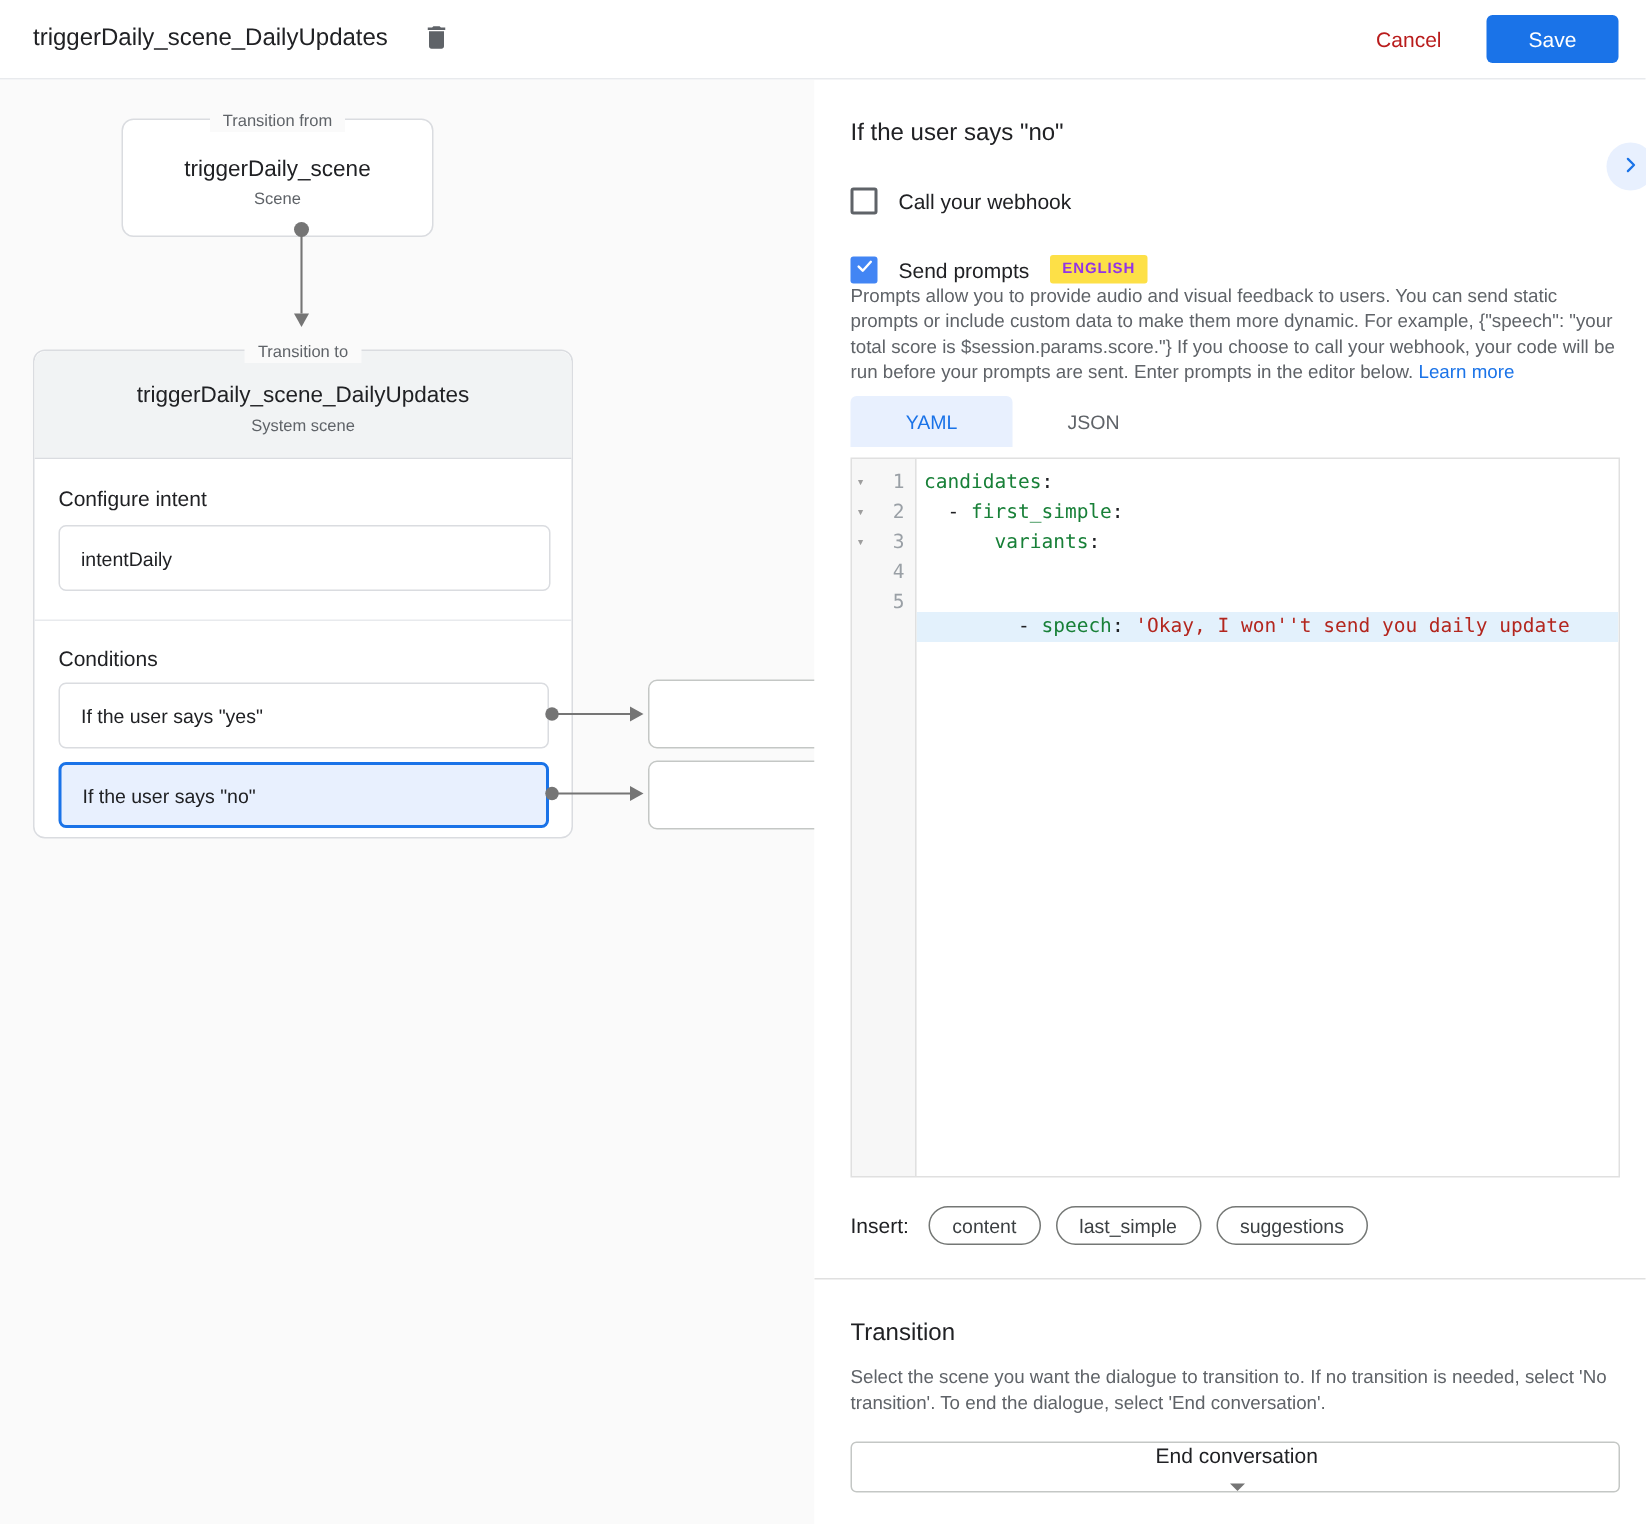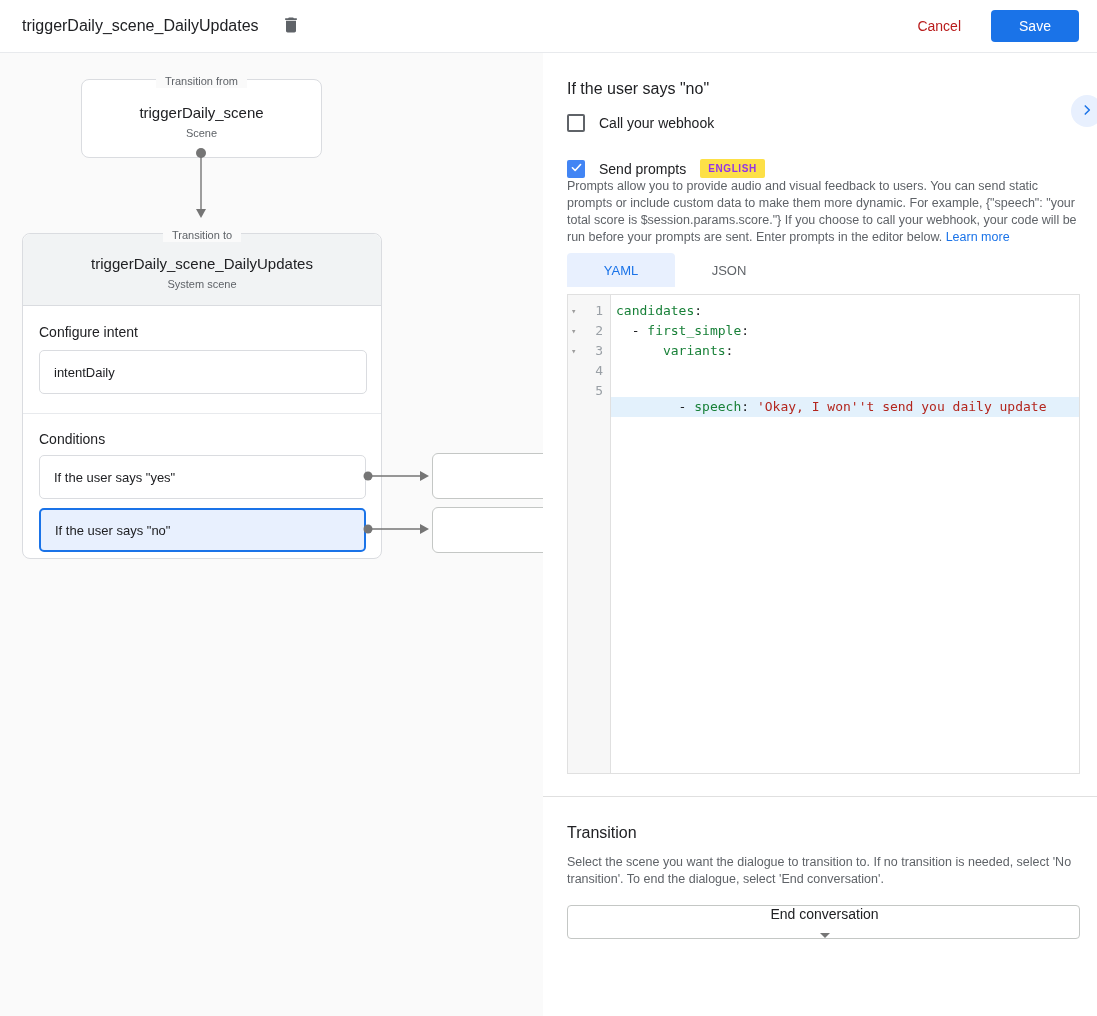--- a/index.html
+++ b/index.html
@@ -37,21 +37,21 @@
   .node-box {
     position: absolute; background: #fff; border: 1px solid #dadce0; border-radius: 8px;
   }
   .node-legend {
     position: absolute; top: -7px; left: 0; right: 0; text-align: center; line-height: 13px;
   }
   .node-legend span {
     display: inline-block; background: #fafafa; padding: 0 9px;
     font-size: 11px; color: #5f6368;
   }
-  .box-from { left: 81px; top: 26px; width: 241px; height: 79px; text-align: center; }
+  .box-from { left: 81px; top: 26px; width: 208px; height: 79px; text-align: center; }
   .box-from .node-name { margin-top: 24px; font-size: 15px; color: #202124; }
   .box-from .node-type { margin-top: 6px; font-size: 11px; color: #5f6368; }
 
   .box-to { left: 22px; top: 180px; width: 360px; height: 326px; }
   .box-to-header {
     height: 72px; background: #f1f3f4; border-bottom: 1px solid #dadce0;
     border-radius: 8px 8px 0 0; text-align: center;
   }
   .box-to-header .node-name { padding-top: 21px; font-size: 15px; color: #202124; }
   .box-to-header .node-type { margin-top: 6px; font-size: 11px; color: #5f6368; }
@@ -90,21 +90,21 @@
   }
   .panel-inner { padding: 0 17px 0 24px; position: relative; }
   .panel-heading { margin-top: 27px; font-size: 16px; font-weight: 400; color: #202124; }
   .collapse-btn {
     position: absolute; top: 15px; right: -6px; width: 32px; height: 32px;
     background: #e8f0fe; border: none; border-radius: 50%; cursor: pointer;
     display: flex; align-items: center; justify-content: center;
   }
 
   .check-row { display: flex; align-items: center; }
-  .row-webhook { margin-top: 16px; }
+  .row-webhook { margin-top: 27px; }
   .row-prompts { margin-top: 27px; }
   .checkbox {
     width: 18px; height: 18px; border-radius: 2px; flex: none; cursor: pointer;
     display: flex; align-items: center; justify-content: center;
   }
   .checkbox.unchecked { border: 2px solid #5f6368; background: #fff; }
   .checkbox.checked { border: none; background: #4285f4; }
   .check-label { margin-left: 14px; font-size: 14px; font-weight: 500; color: #202124; }
   .lang-badge {
     margin-left: 14px; background: #fde047; color: #9334e6;
@@ -285,20 +285,26 @@
       </div>
       <div class="code-area">
         <div class="code-line"><span class="tok-key">candidates</span><span>:</span></div>
         <div class="code-line"><span>  - </span><span class="tok-key">first_simple</span><span>:</span></div>
         <div class="code-line"><span>      </span><span class="tok-key">variants</span><span>:</span></div>
         <div class="code-line highlight"><span>        - </span><span class="tok-key">speech</span><span>: </span><span class="tok-string">'Okay, I won''t send you daily update</span></div>
         <div class="code-line"></div>
       </div>
     </div>
 
+    <div class="insert-row">
+      <span class="insert-label">Insert:</span>
+      <button class="pill">content</button>
+      <button class="pill">last_simple</button>
+      <button class="pill">suggestions</button>
+    </div>
   </div>
 
   <div class="panel-divider"></div>
 
   <div class="panel-inner">
     <div class="transition-heading">Transition</div>
     <div class="transition-desc">Select the scene you want the dialogue to transition to. If no transition is needed, select 'No transition'. To end the dialogue, select 'End conversation'.</div>
     <div class="dropdown">
       <span class="dd-value">End conversation</span>
       <span class="dd-caret"></span>

